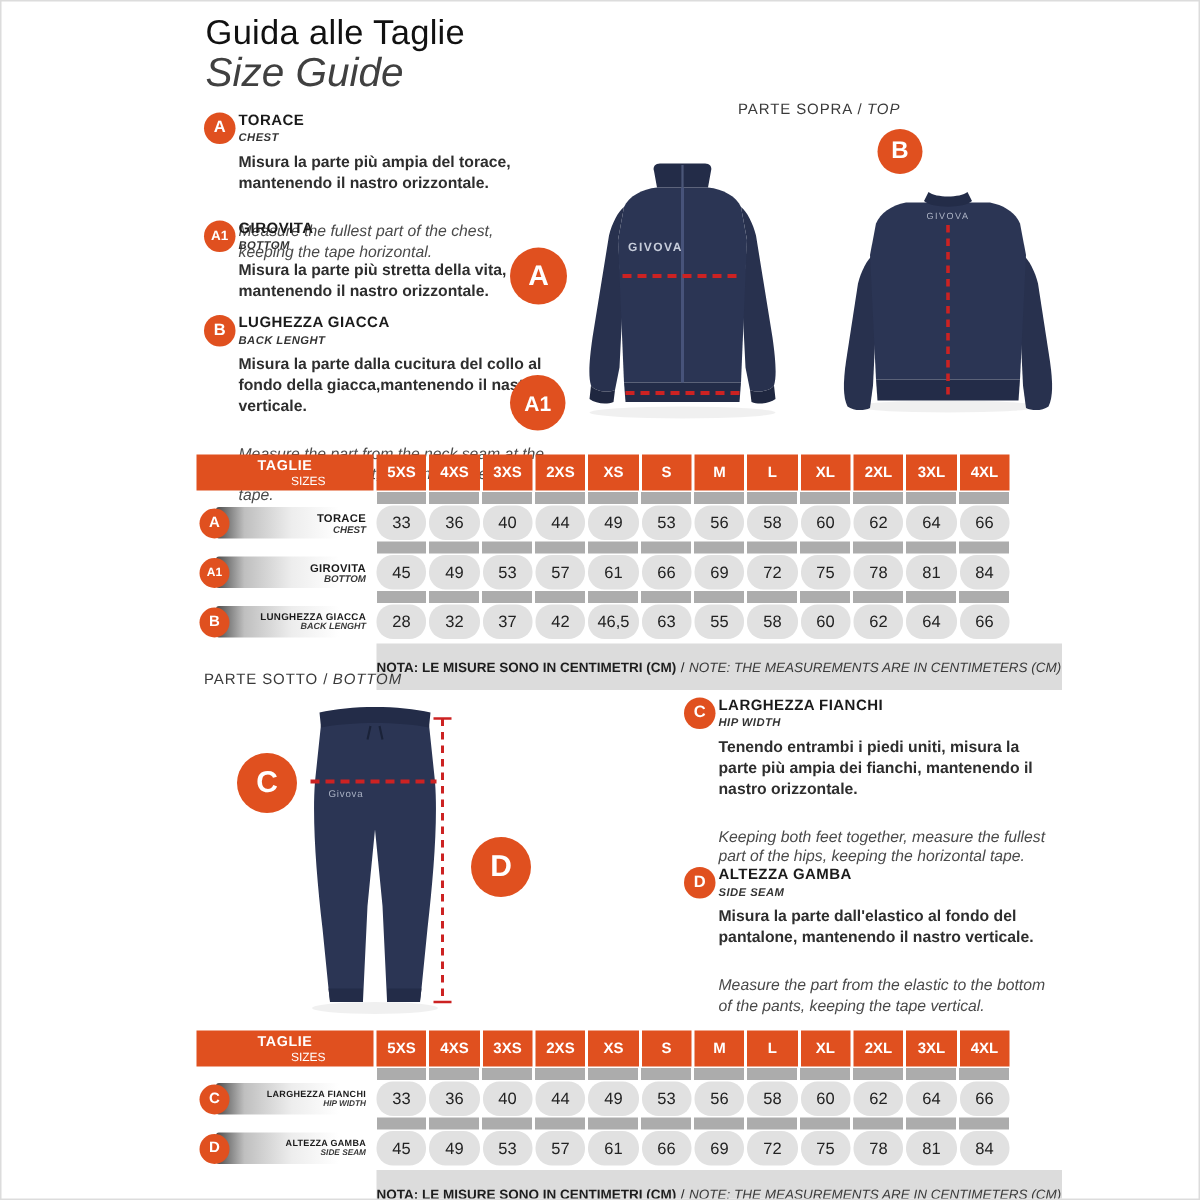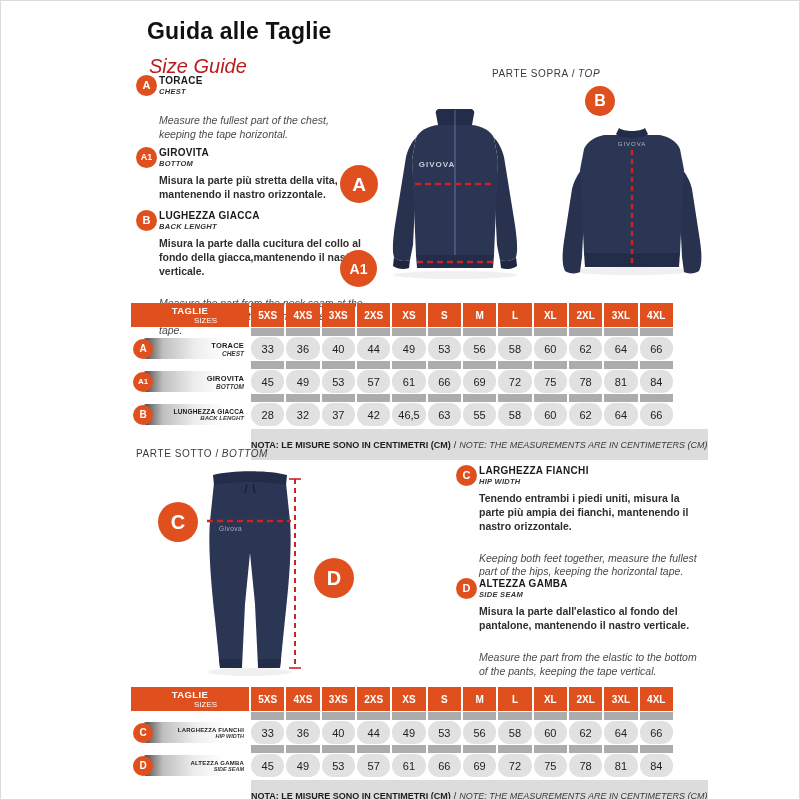--- a/index.html
+++ b/index.html
@@ -1,22 +1,22 @@
 <!DOCTYPE html>
 <html><head>
 <meta charset="utf-8">
 <style>
   html,body{margin:0;padding:0;background:#fff;}
   .page{position:relative;width:800px;height:800px;background:#fff;box-sizing:border-box;
         border:1px solid #dcdcdc;overflow:hidden;font-family:"Liberation Sans",sans-serif;color:#222;}
   .abs{position:absolute;}
 
   
-  .title-main{font-size:23px;font-weight:700;color:#111;margin:10px;line-height:1.1;letter-spacing:.2px;}
-  .title-sub{font-size:20px;font-style:italic;color:#b91c1c;margin:12px;line-height:1.05;}
+  .title-main{font-size:23px;font-weight:400;color:#111;margin:0;line-height:1.1;letter-spacing:.2px;}
+  .title-sub{font-size:27px;font-style:italic;color:#404040;margin:0;line-height:1.05;}
 
   
   .sec-label{font-size:10px;color:#3a3a3a;letter-spacing:.6px;}
   .sec-label .it{font-style:italic;margin-left:3px;}
 
   
   .badge{position:absolute;border-radius:50%;background:#E0501F;color:#fff;font-weight:700;
          display:flex;align-items:center;justify-content:center;line-height:1;}
 
   
@@ -71,20 +71,21 @@
 
   <div class="abs sec-label" style="left:491px;top:51px;width:145px;text-align:left;margin-top:16px;">
     <span>PARTE SOPRA /</span><span class="it">TOP</span>
   </div>
 
   <div class="mitem" style="left:135px;top:74px;width:232px;">
     <span class="badge">A</span>
     <div class="mbody">
       <span class="m-title">TORACE</span>
       <span class="m-sub">CHEST</span>
+      <div class="m-it">Misura la parte più ampia del torace, mantenendo il nastro orizzontale.</div>
       <div class="m-en">Measure the fullest part of the chest, keeping the tape horizontal.</div>
     </div>
   </div>
 
   <div class="mitem" style="left:135px;top:146px;width:232px;">
     <span class="badge badge-a1">A1</span>
     <div class="mbody">
       <span class="m-title">GIROVITA</span>
       <span class="m-sub">BOTTOM</span>
       <div class="m-it">Misura la parte più stretta della vita, mantenendo il nastro orizzontale.</div>

